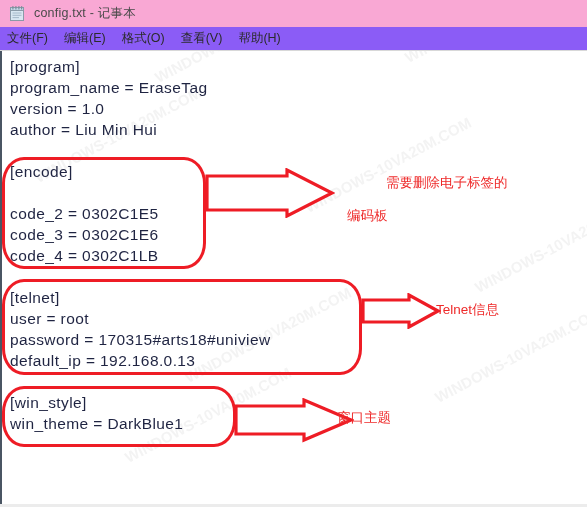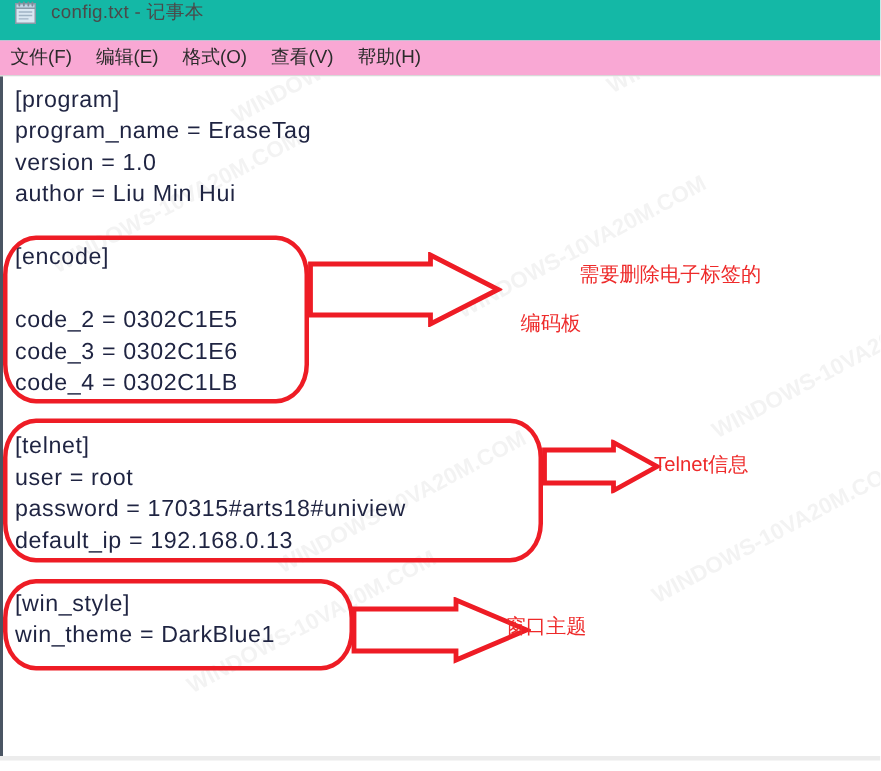--- a/index.html
+++ b/index.html
@@ -23,23 +23,23 @@
     height: 514px;
     background: #ffffff;
     box-sizing: border-box;
   }
 
   #title-bar {
     position: absolute;
     left: 0; top: 0;
     width: 587px;
     height: 27px;
-    background: #14b8a6;
+    background: #f9a8d4;
     display: flex;
-    align-items: flex-start;
+    align-items: center;
     padding-left: 9px;
     box-sizing: border-box;
   }
 
   #notepad-icon {
     width: 17px;
     height: 17px;
     position: relative;
     flex: 0 0 auto;
     margin-right: 8px;
@@ -51,21 +51,21 @@
     font-family: "Liberation Sans", sans-serif;
     letter-spacing: 0.2px;
     white-space: nowrap;
   }
 
   #menu-bar {
     position: absolute;
     left: 0; top: 27px;
     width: 587px;
     height: 23px;
-    background: #f9a8d4;
+    background: #8b5cf6;
     display: flex;
     align-items: center;
     padding-left: 7px;
     box-sizing: border-box;
   }
   .menu-item {
     font-size: 12.5px;
     color: #2b2b2b;
     margin-right: 16px;
     white-space: nowrap;

